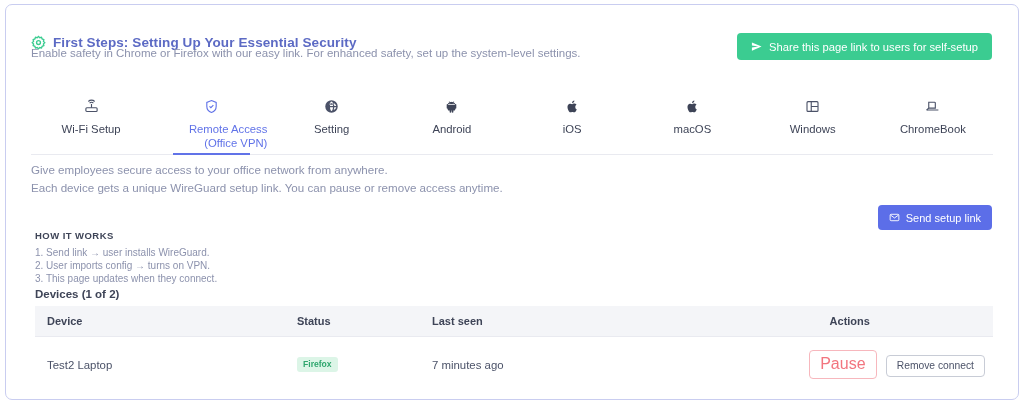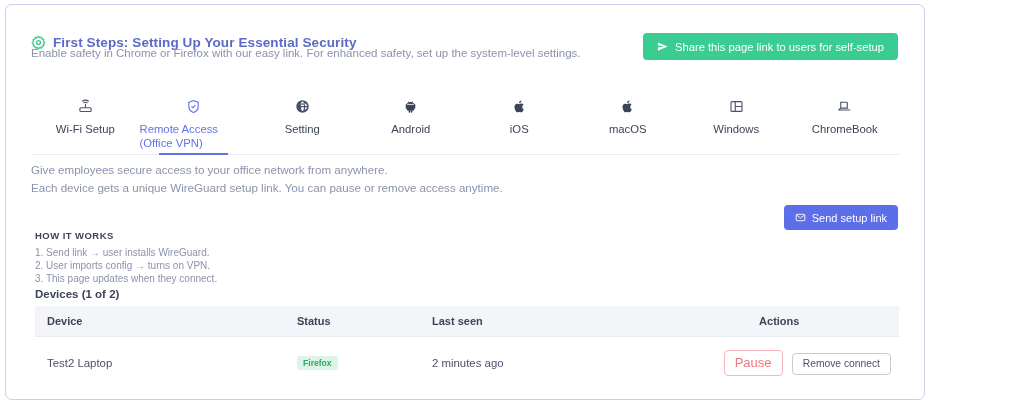--- a/index.html
+++ b/index.html
@@ -6,21 +6,21 @@
   html, body {
     margin: 0; padding: 0;
     width: 1024px; height: 404px;
     background: #ffffff;
     font-family: "Liberation Sans", sans-serif;
     -webkit-font-smoothing: antialiased;
   }
   .page-card {
     position: absolute;
     left: 5px; top: 4px;
-    width: 920px; height: 396px;
+    width: 1014px; height: 396px;
     background: #ffffff;
     border: 1px solid #c9cdf0;
     border-radius: 7px;
     overflow: hidden;
   }
 
   
   .header-row {
     position: absolute;
     left: 0; right: 0; top: 0;
@@ -87,21 +87,21 @@
   }
   .tab .tab-icon {
     width: 15px; height: 15px;
     display: block;
     color: #4b5268;
     margin-bottom: 8px;
   }
   .tab .tab-label {
     font-size: 11.3px;
     color: #3e4457;
-    text-align: left;
+    text-align: right;
     line-height: 14px;
     max-width: 112px;
   }
   .tab.active .tab-label { color: #6173e8; }
   .tab.active .tab-icon { color: #6173e8; }
   .tab.active::after {
     content: "";
     position: absolute;
     left: 18%; right: 18%;
     bottom: -1px;
@@ -195,21 +195,21 @@
     border-radius: 3px;
     padding: 2px 6px 2.5px;
     line-height: 10px;
   }
   .btn-pause {
     display: inline-block;
     background: #ffffff;
     color: #f2757f;
     border: 1px solid #f7b7bd;
     border-radius: 4px;
-    font-size: 13px;
+    font-size: 16px;
     font-family: "Liberation Sans", sans-serif;
     padding: 4px 10px 5px;
     margin-right: 6px;
     cursor: pointer;
   }
   .btn-remove {
     display: inline-block;
     background: #ffffff;
     color: #4b5268;
     border: 1px solid #c8ccd6;
@@ -363,21 +363,21 @@
           <th class="col-lastseen">Last seen</th>
           <th class="col-actions">Actions</th>
         </tr>
       </thead>
       <tbody>
         <tr>
           <td>Test2 Laptop</td>
           <td>
             <span class="status-badge">Firefox</span>
           </td>
-          <td>2 minutes ago</td>
+          <td>7 minutes ago</td>
           <td class="cell-actions">
             <button class="btn-pause">Pause</button>
             <button class="btn-remove">Remove connect</button>
           </td>
         </tr>
       </tbody>
     </table>
   </div>
 
 </div>

